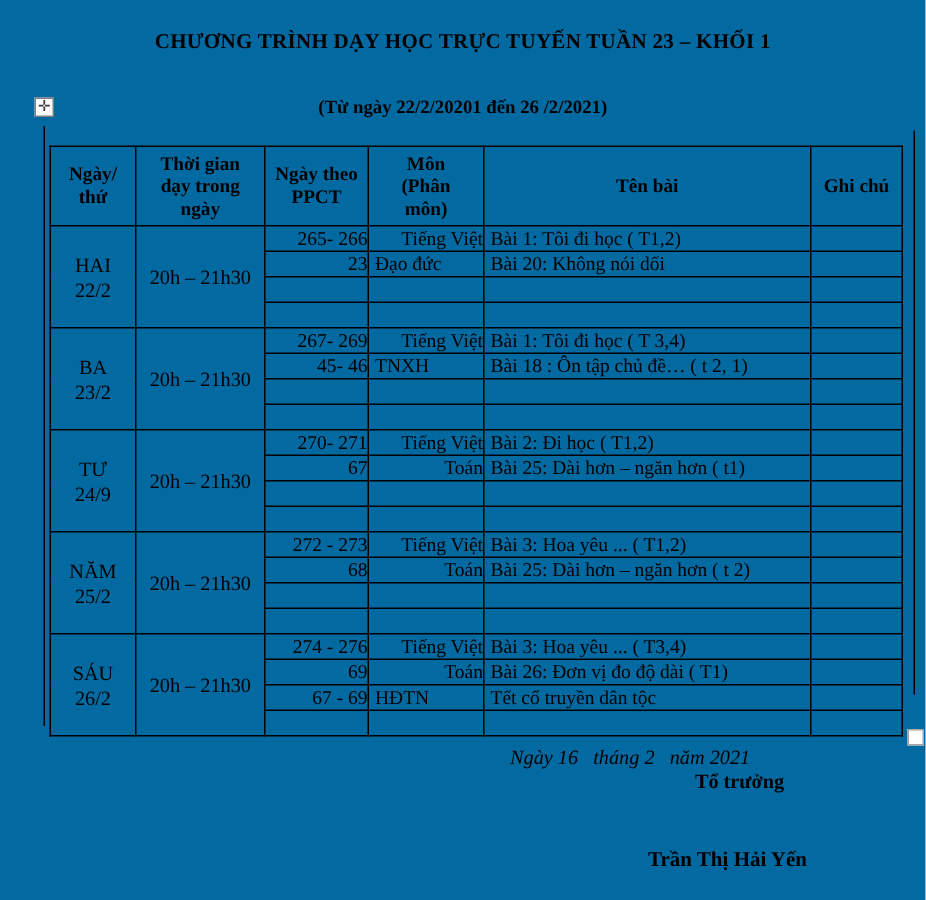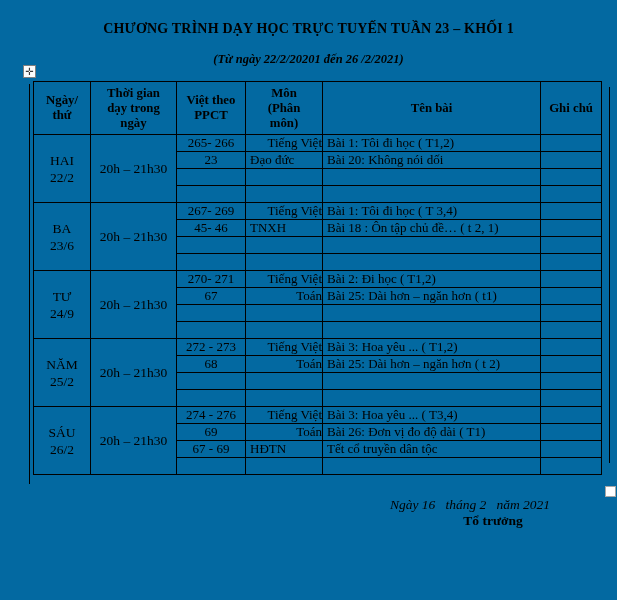--- a/index.html
+++ b/index.html
@@ -1,48 +1,48 @@
 <!DOCTYPE html>
 <html><head>
 <meta charset="utf-8">
 <style>
   html,body { margin:0; padding:0; background:#fff; }
   .page { position:relative; width:617px; height:600px; background:#0369a1;
           font-family:"Liberation Serif", serif; color:#000; overflow:hidden; }
 
   .title { position:absolute; top:21px; left:0; width:100%; text-align:center;
            font-weight:bold; font-size:14px; letter-spacing:.2px; }
-  .subtitle { position:absolute; top:52px; left:0; width:100%; text-align:center;
-              font-style:italic; font-weight:bold; font-size:12.5px; }
+  .subtitle { position:absolute; top:64px; left:0; width:100%; text-align:center;
+              font-weight:bold; font-size:12.5px; }
 
   .move-handle { position:absolute; left:23px; top:65px; width:13px; height:13px;
                  border:1px solid #7f7f7f; background:#fcfcfc; box-sizing:border-box;
                  font-size:10px; line-height:11px; text-align:center; color:#3a3a3a; }
 
   .vl { position:absolute; width:1px; background:#000; }
   .vl.left  { left:29px;  top:84px; height:400px; }
   .vl.right { left:609px; top:87px; height:376px; }
 
-  table.sched { position:absolute; top:81px; left:33px; width:568px;
+  table.sched { position:absolute; top:97px; left:33px; width:568px;
                 border-collapse:collapse; table-layout:fixed; }
   .sched th, .sched td { border:1px solid #000; padding:0; box-sizing:border-box; }
   .sched th { height:53px; font-size:12.8px; font-weight:bold; text-align:center;
               vertical-align:middle; white-space:pre-line; line-height:15px; }
   .sched td { height:17px; font-size:13px; line-height:16px; vertical-align:middle;
               overflow:hidden; white-space:nowrap; }
   tr.sub td { border-top:1px dotted #000;margin-top:20px; }
   td.day, td.time { text-align:center; white-space:pre-line; font-size:13.5px; line-height:17px; }
-  td.tiet { text-align:center; }
+  td.tiet { text-align:right; }
   td.mon span { display:block; padding-left:4px; }
   td.mon span.ctr { text-align:right; padding-left:0; }
   td.bai { padding-left:4px; }
   .wavy { text-decoration-line:underline; text-decoration-style:wavy;
           text-decoration-color:#2b50d8; text-underline-offset:3px; }
 
-  .f-date { position:absolute; top:497px; left:340px; width:260px; text-align:center;
+  .f-date { position:absolute; top:497px; left:340px; width:260px; text-align:left;
             font-style:italic; font-size:13.5px; white-space:pre; }
   .f-role { position:absolute; top:513px; left:363px; width:260px; text-align:center;
             font-weight:bold; font-size:13.5px; }
   .f-name { position:absolute; top:566px; left:355px; width:260px; text-align:center;
             font-weight:bold; font-size:14px; }
 
   .resize-square { position:absolute; left:605px; top:486px; width:11px; height:11px;
                    border:1px solid #a6a6a6; background:#fff; box-sizing:border-box; }
 </style>
 </head>
@@ -66,21 +66,21 @@
         <col style="width:218px">
         <col style="width:61px">
     </colgroup>
     <thead>
       <tr>
         <th>Ngày/
 thứ</th>
         <th>Thời gian
 dạy trong
 ngày</th>
-        <th>Việt theo
+        <th>Ngày theo
 PPCT</th>
         <th>Môn
 (Phân
 môn)</th>
         <th>Tên bài</th>
         <th>Ghi chú</th>
       </tr>
     </thead>
     <tbody>
 
@@ -115,21 +115,21 @@
         <td class="tiet"></td>
         <td class="mon">
             <span></span>
           </td>
         <td class="bai"></td>
         <td class="ghichu"></td>
       </tr>
 
       <tr>
         <td class="day" rowspan="4">BA
-23/6</td>
+23/2</td>
         <td class="time" rowspan="4">20h – 21h30</td>
         <td class="tiet">267- 269</td>
         <td class="mon">
             <span class="ctr">Tiếng Việt</span>
           </td>
         <td class="bai"><span>Bài 1: Tôi đi học ( T 3,4)</span><span class="wavy"></span><span></span></td>
         <td class="ghichu"></td>
       </tr>
       <tr class="sub">
         <td class="tiet">45- 46</td>
@@ -261,15 +261,16 @@
             <span></span>
           </td>
         <td class="bai"></td>
         <td class="ghichu"></td>
       </tr>
     </tbody>
   </table>
 
   <div class="f-date">Ngày 16   tháng 2   năm 2021</div>
   <div class="f-role">Tổ trưởng</div>
+  <div class="f-name">Trần Thị Hải Yến</div>
 
   <div class="resize-square"></div>
 </div>
 
 </body></html>

